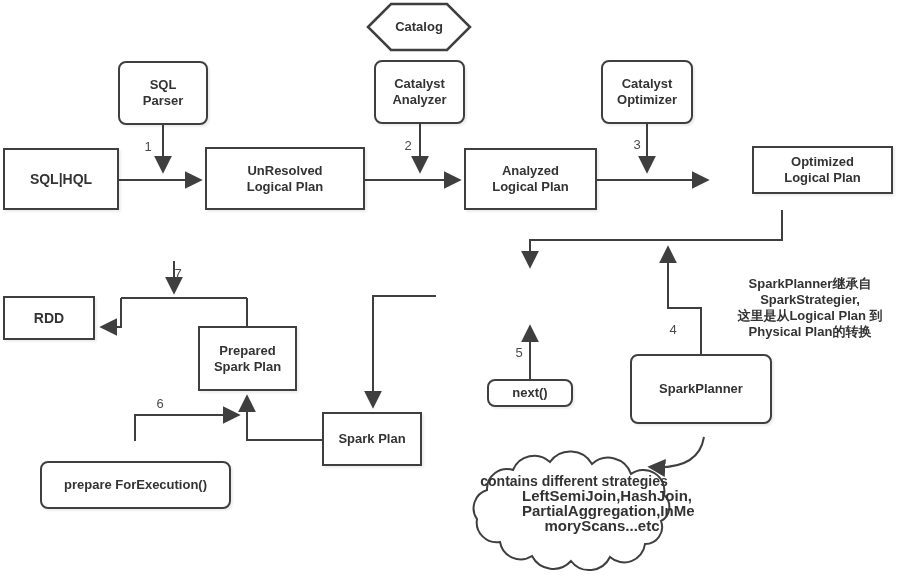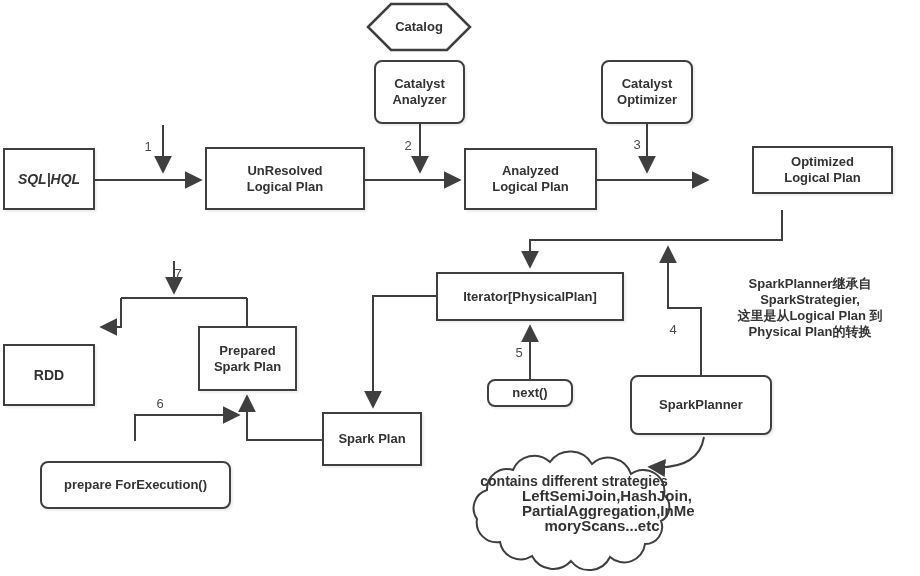--- a/index.html
+++ b/index.html
@@ -90,39 +90,40 @@
       <path fill="#ffffff" d="M487,490 A20,20 0 0 1 513,470 A23,23 0 0 1 550,462 A25,25 0 0 1 592,464 A24,24 0 0 1 631,474 A21,21 0 0 1 664,495 A16,16 0 0 1 661,521 A17,17 0 0 1 645,544 A21,21 0 0 1 610,557 A23,23 0 0 1 571,561 A24,24 0 0 1 532,556 A21,21 0 0 1 500,542 A20,20 0 0 1 477,519 A19,19 0 0 1 487,490 Z"></path>
 
       <path d="M704,437 C700,461 680,469 650,467" marker-end="url(#arrow)"></path>
 
       <polygon fill="#ffffff" stroke-width="2.5" points="368,27 391,4 447,4 470,27 447,50 391,50"></polygon>
     </g>
   </svg>
 
   <div class="shape-label" style="left:368px;top:4px;width:102px;height:46px;">Catalog</div>
 
+  <div class="node rounded" style="left:118px;top:61px;width:90px;height:64px;">SQL
+Parser</div>
   <div class="node rounded" style="left:374px;top:60px;width:91px;height:64px;">Catalyst
 Analyzer</div>
   <div class="node rounded" style="left:601px;top:60px;width:92px;height:64px;">Catalyst
 Optimizer</div>
 
-  <div class="node" style="left:3px;top:148px;width:92px;height:62px;font-size:14px;font-style:italic;">SQL|HQL</div>
+  <div class="node" style="left:3px;top:148px;width:116px;height:62px;font-size:14px;">SQL|HQL</div>
   <div class="node" style="left:205px;top:147px;width:160px;height:63px;">UnResolved
 Logical Plan</div>
   <div class="node" style="left:464px;top:148px;width:133px;height:62px;">Analyzed
 Logical Plan</div>
   <div class="node" style="left:742px;top:146px;width:141px;height:48px;margin-left:10px;">Optimized
 Logical Plan</div>
 
-  <div class="node" style="left:3px;top:296px;width:92px;height:62px;font-size:14px;margin-top:48px;">RDD</div>
+  <div class="node" style="left:3px;top:296px;width:92px;height:44px;font-size:14px;">RDD</div>
   <div class="node" style="left:198px;top:326px;width:99px;height:65px;">Prepared
 Spark Plan</div>
-  <div class="node" style="left:436px;top:272px;width:188px;height:49px;">Iterator[PhysicalPlan]</div>
   <div class="node rounded" style="left:487px;top:379px;width:86px;height:28px;">next()</div>
-  <div class="node rounded" style="left:630px;top:375px;width:142px;height:60px;">SparkPlanner</div>
+  <div class="node rounded" style="left:630px;top:354px;width:142px;height:70px;">SparkPlanner</div>
   <div class="node" style="left:322px;top:412px;width:100px;height:54px;">Spark Plan</div>
   <div class="node rounded" style="left:40px;top:441px;width:191px;height:48px;margin-top:20px;">prepare ForExecution()</div>
 
   <span class="step" style="left:148px;top:146px;">1</span>
   <span class="step" style="left:408px;top:145px;">2</span>
   <span class="step" style="left:637px;top:144px;">3</span>
   <span class="step" style="left:673px;top:329px;">4</span>
   <span class="step" style="left:519px;top:352px;">5</span>
   <span class="step" style="left:160px;top:403px;">6</span>
   <span class="step" style="left:178px;top:273px;">7</span>

